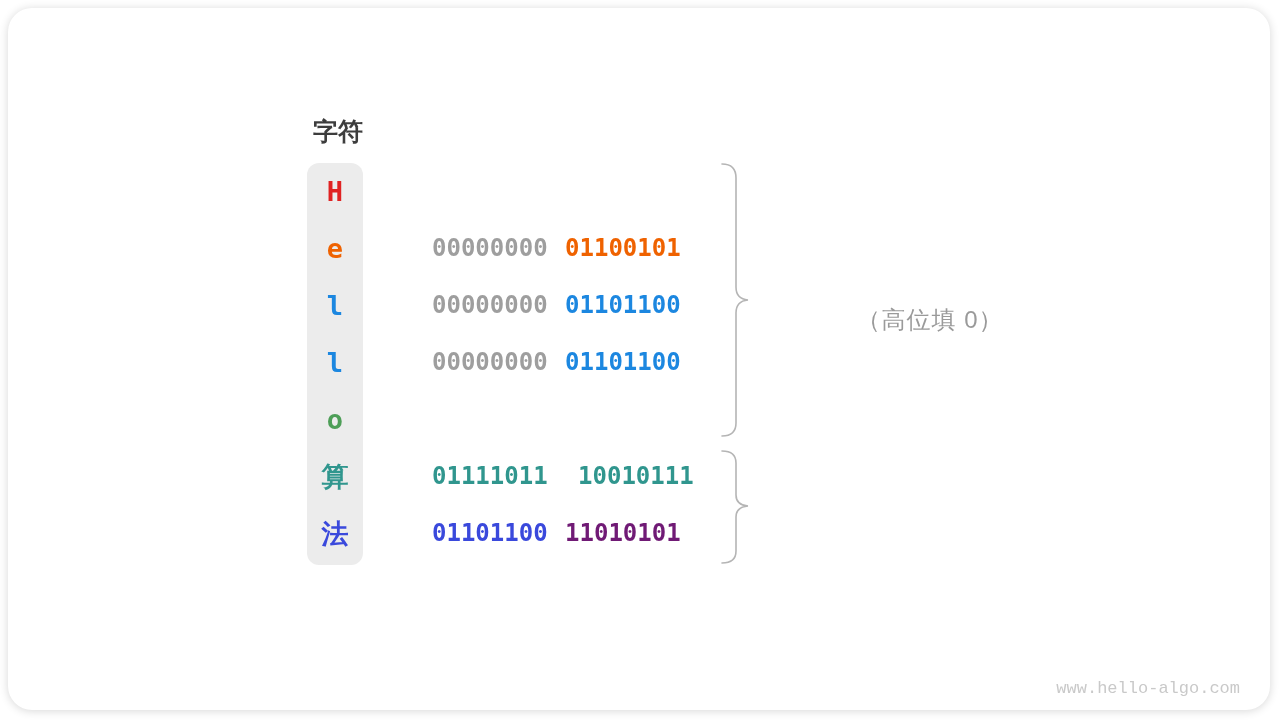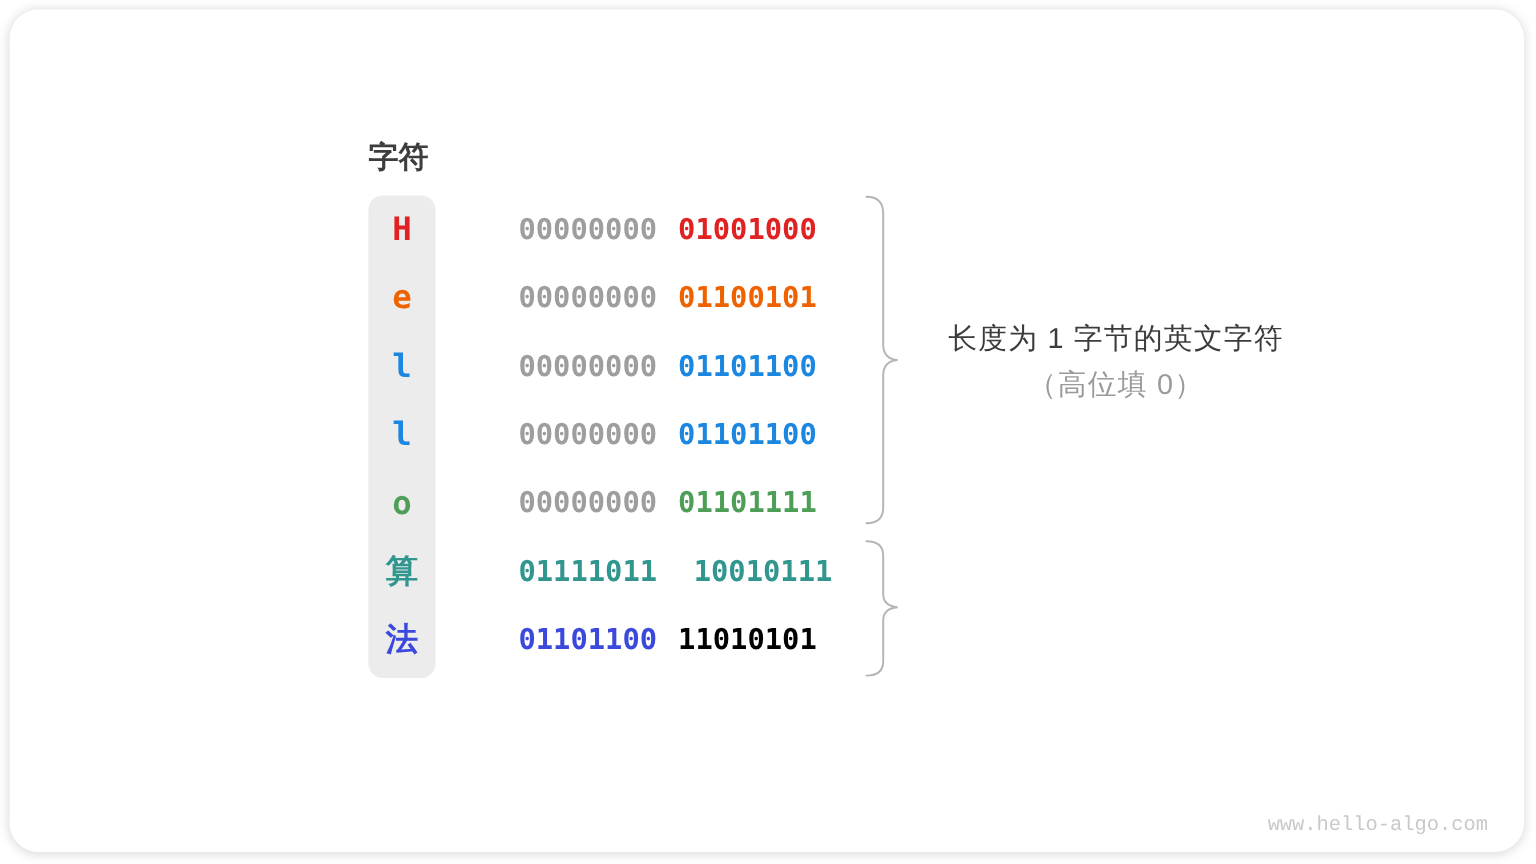--- a/index.html
+++ b/index.html
@@ -24,21 +24,21 @@
   .diagram { position: absolute; inset: 0; }
 
   .col-header {
     position: absolute;
     top: 116px;
     height: 30px;
     line-height: 30px;
     font-size: 25px;
     font-weight: bold;
     color: var(--header-text);
-    text-align: left;
+    text-align: right;
   }
   .char-header { left: 307px; width: 56px; }
   .unicode-header {
     left: 430px; width: 256px;
     font-family: "DejaVu Sans Mono", "Liberation Mono", monospace;
   }
 
   .char-column-bg {
     position: absolute;
     left: 307px;
@@ -119,52 +119,49 @@
 <div class="diagram">
 
   <div class="col-header char-header">字符</div>
 
 
   <div class="char-column-bg"></div>
 
   <div id="rows">
       <div class="row" style="top: 163px;">
         <span class="cell-char" style="color: rgb(224, 34, 34);">H</span>
-        <span class="bytes"><span style="color: rgb(158, 158, 158);">00000000</span> <span class="byte-low" style="color: rgb(224, 34, 34);">01001000</span></span>
       </div>
       <div class="row" style="top: 220px;">
         <span class="cell-char" style="color: rgb(239, 98, 0);">e</span>
         <span class="bytes"><span style="color: rgb(158, 158, 158);">00000000</span> <span class="byte-low" style="color: rgb(239, 98, 0);">01100101</span></span>
       </div>
       <div class="row" style="top: 277px;">
         <span class="cell-char" style="color: rgb(28, 135, 224);">l</span>
         <span class="bytes"><span style="color: rgb(158, 158, 158);">00000000</span> <span class="byte-low" style="color: rgb(28, 135, 224);">01101100</span></span>
       </div>
       <div class="row" style="top: 334px;">
         <span class="cell-char" style="color: rgb(28, 135, 224);">l</span>
         <span class="bytes"><span style="color: rgb(158, 158, 158);">00000000</span> <span class="byte-low" style="color: rgb(28, 135, 224);">01101100</span></span>
       </div>
       <div class="row" style="top: 391px;">
         <span class="cell-char" style="color: rgb(77, 158, 87);">o</span>
-        <span class="bytes"><span style="color: rgb(158, 158, 158);">00000000</span> <span class="byte-low" style="color: rgb(77, 158, 87);">01101111</span></span>
       </div>
       <div class="row" style="top: 448px;">
         <span class="cell-char" style="color: rgb(48, 150, 142);">算</span>
         <span class="bytes"><span style="color: rgb(48, 150, 142);">01111011</span> <span class="byte-low" style="color: rgb(48, 150, 142); margin-left: 16px;">10010111</span></span>
       </div>
       <div class="row" style="top: 505px;">
         <span class="cell-char" style="color: rgb(58, 73, 220);">法</span>
-        <span class="bytes"><span style="color: rgb(58, 73, 220);">01101100</span> <span class="byte-low" style="color: #000000;">11010101</span></span>
+        <span class="bytes"><span style="color: rgb(58, 73, 220);">01101100</span> <span class="byte-low" style="color: #701a75;">11010101</span></span>
       </div>
     </div>
 
   <svg class="brace-layer" width="1280" height="720" viewBox="0 0 1280 720">
     <path d="M 722 164 Q 736 164 736 178 L 736 287 Q 736 299 748 300 Q 736 301 736 313 L 736 423 Q 736 436 722 436" fill="none" style="stroke: var(--brace-stroke); stroke-width: 1.6;" stroke-linecap="round"></path>
     <path d="M 722 451 Q 736 451 736 463 L 736 495 Q 736 505 748 506 Q 736 507 736 517 L 736 551 Q 736 563 722 563" fill="none" style="stroke: var(--brace-stroke); stroke-width: 1.6;" stroke-linecap="round"></path>
   </svg>
 
-  <div class="annotation annotation-primary ann-g1-l1">长度为 1 字节的英文字符</div>
 
   <div class="annotation annotation-muted ann-g1-l2">（高位填 0）</div>
 
 
   <div class="watermark">www.hello-algo.com</div>
 </div>
 
 </body></html>

